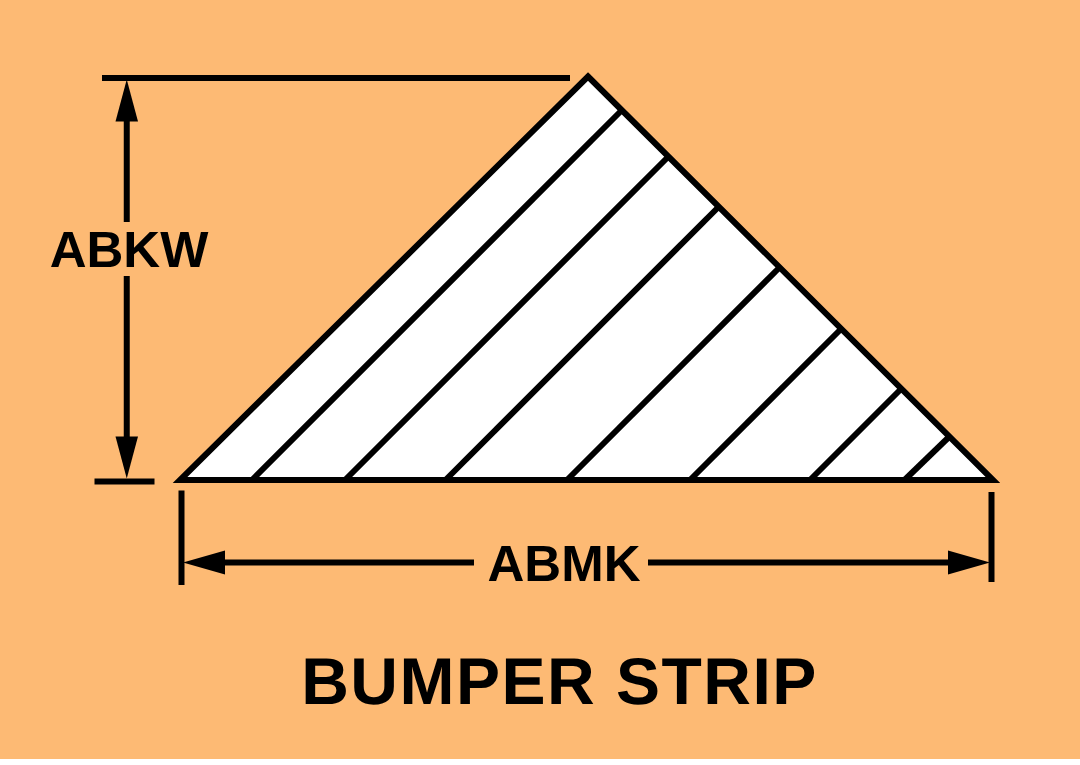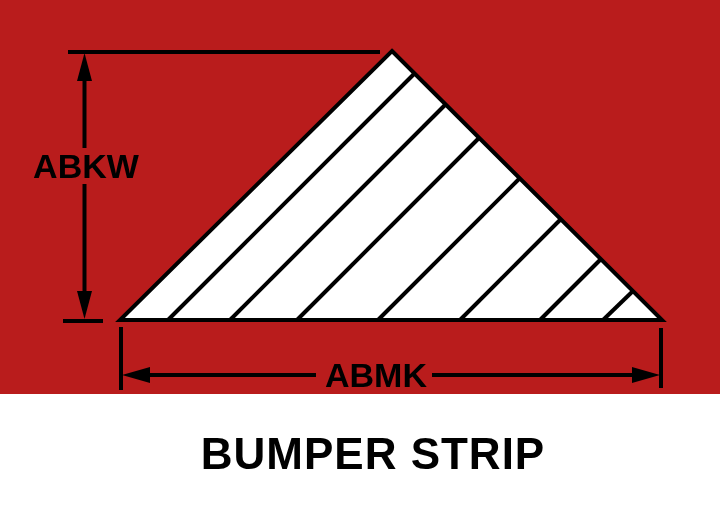--- a/index.html
+++ b/index.html
@@ -7,22 +7,22 @@
     padding: 0;
     width: 720px;
     height: 510px;
     background: #ffffff;
     overflow: hidden;
     font-family: "Liberation Sans", sans-serif;
   }
   .canvas {
     position: relative;
     width: 720px;
-    height: 394px;
-    background: #b91c1c;
+    height: 506px;
+    background: #fdba74;
   }
   svg { display: block; }
   .ink-line {
     stroke: #000000;
     stroke-width: 4;
     fill: none;
     stroke-linecap: butt;
   }
   .outline {
     stroke: #000000;

